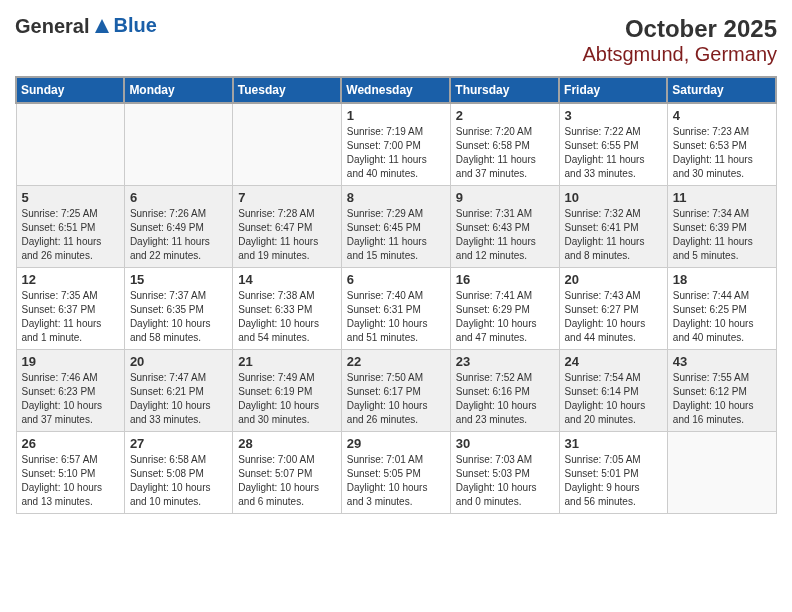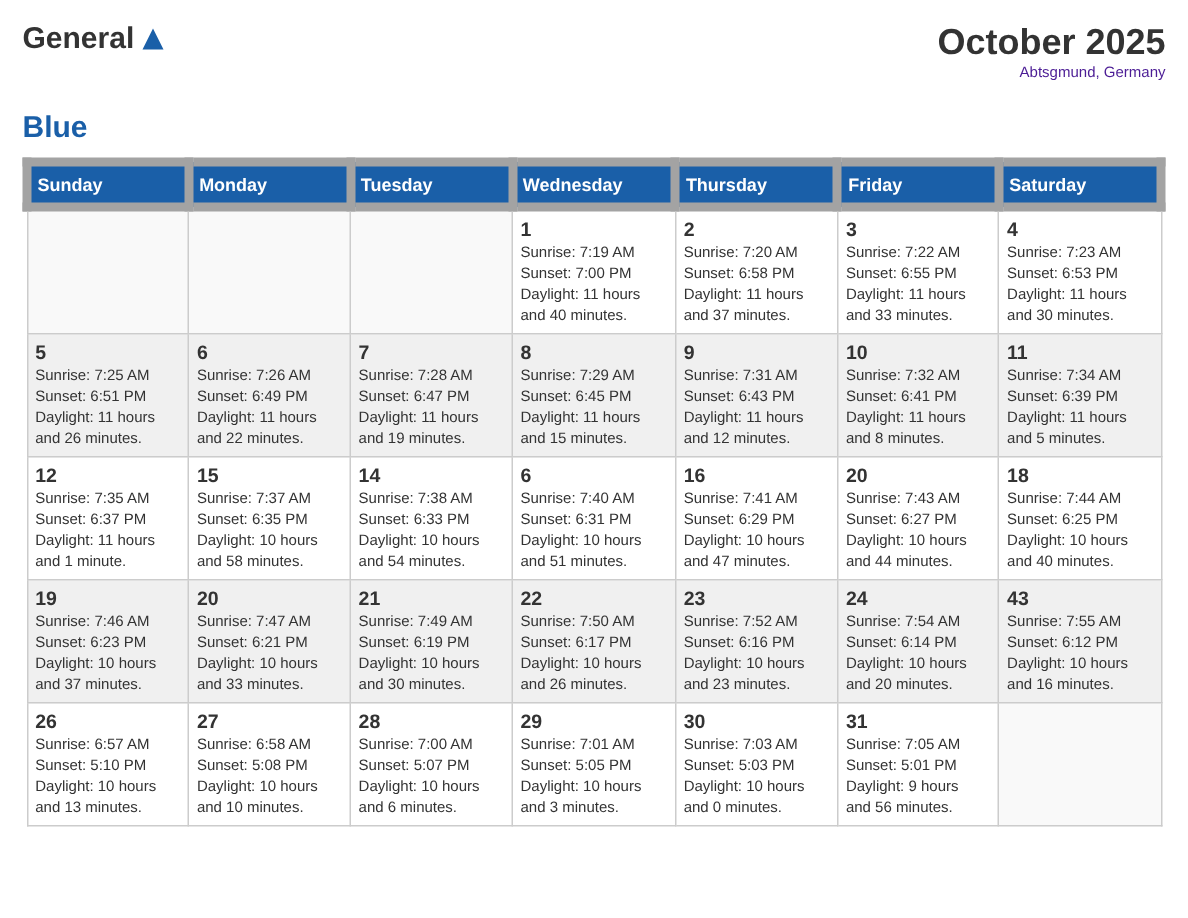--- a/index.html
+++ b/index.html
@@ -11,49 +11,48 @@
       padding: 15px;
     }
     .header {
       display: flex;
       justify-content: space-between;
       align-items: flex-start;
       margin-bottom: 10px;
     }
     .logo {
       display: flex;
-      flex-direction: column;
+      flex-direction: row;
       align-items: flex-start;
-      gap: 38px;
     }
     .title-section {
       text-align: right;
     }
     .month-title {
       font-size: 24px;
       font-weight: bold;
       color: #333;
     }
     .subtitle {
-      font-size: 10px;
-      color: #4c1d95;
+      font-size: 20px;
+      color: #7f1d1d;
     }
     .calendar {
       width: 100%;
       border-collapse: collapse;
       border: 1px solid #ccc;
     }
     .calendar th {
       background: #1a5fa8;
       color: #fff;
       font-size: 12px;
       font-weight: bold;
       padding: 5px 4px;
       text-align: left;
-      border: 6px solid #a3a3a3;
+      border: 2px solid #a3a3a3;
     }
     .calendar td {
       border: 1px solid #ccc;
       vertical-align: top;
       padding: 4px 5px;
       width: 110px;
       min-height: 80px;
       font-size: 10px;
       color: #333;
       background: #fff;

